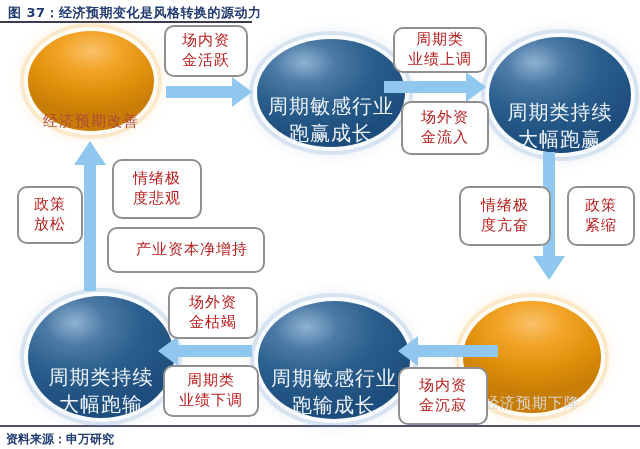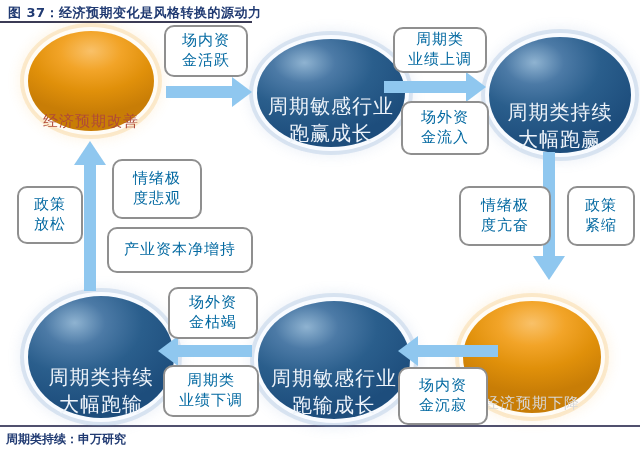--- a/index.html
+++ b/index.html
@@ -30,21 +30,21 @@
     box-shadow:0 0 0 4px #f8fbff, 0 0 0 8px rgba(120,160,205,0.22), 0 0 12px 10px rgba(120,160,205,0.12);
     color:#edf3fa;
   }
   .node.text-red{color:#b04a38;font-size:15px;}
   .node.text-light{color:#d8d8d8;font-size:15px;}
   .node.blue{font-size:20px;}
 
   .label-box{
     position:absolute;background:#ffffff;border:2px solid #8f8f8f;border-radius:10px;
     display:flex;align-items:center;justify-content:center;text-align:center;
-    font-size:15px;color:#0369a1;z-index:3;
+    font-size:15px;color:#b91c1c;z-index:3;
   }
   .label-box span{white-space:pre-line;line-height:1.32;letter-spacing:1px;}
 
   .arrow{position:absolute;z-index:2;}
   .arrow .shaft{position:absolute;background:var(--arrow);}
   .arrow .head{position:absolute;width:0;height:0;}
   .arrow-h{height:30px;}
   .arrow-h .shaft{top:9px;height:12px;}
   .arrow-right .shaft{left:0;width:calc(100% - 20px);}
   .arrow-right .head{right:0;top:0;border-top:15px solid transparent;border-bottom:15px solid transparent;border-left:20px solid var(--arrow);}
@@ -146,20 +146,20 @@
 业绩下调</span>
   </div>
   <div class="label-box" style="left:17px;top:186px;width:62px;height:54px;">
     <span>政策
 放松</span>
   </div>
   <div class="label-box" style="left:112px;top:159px;width:86px;height:56px;">
     <span>情绪极
 度悲观</span>
   </div>
-  <div class="label-box" style="left:107px;top:227px;width:142px;height:42px;">
+  <div class="label-box" style="left:107px;top:227px;width:142px;height:42px;padding-left:12px;">
     <span>产业资本净增持</span>
   </div>
 
   <div class="bottom-rule"></div>
-  <div class="fig-source">周期类持续：申万研究</div>
+  <div class="fig-source">资料来源：申万研究</div>
 
 </div>
 
 </body></html>

